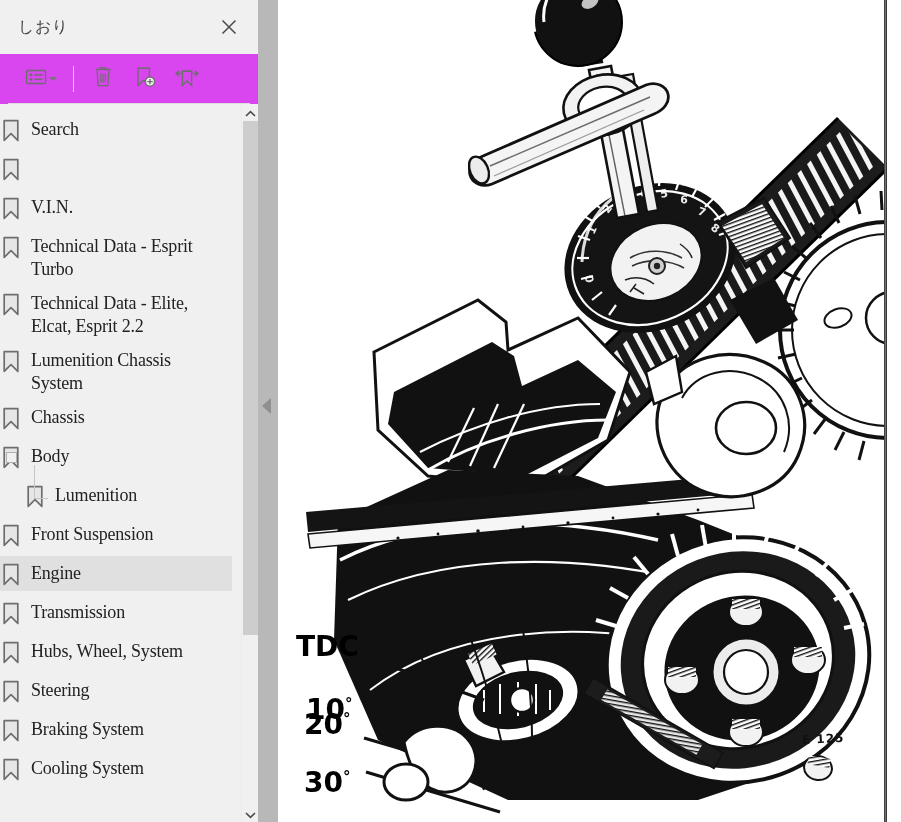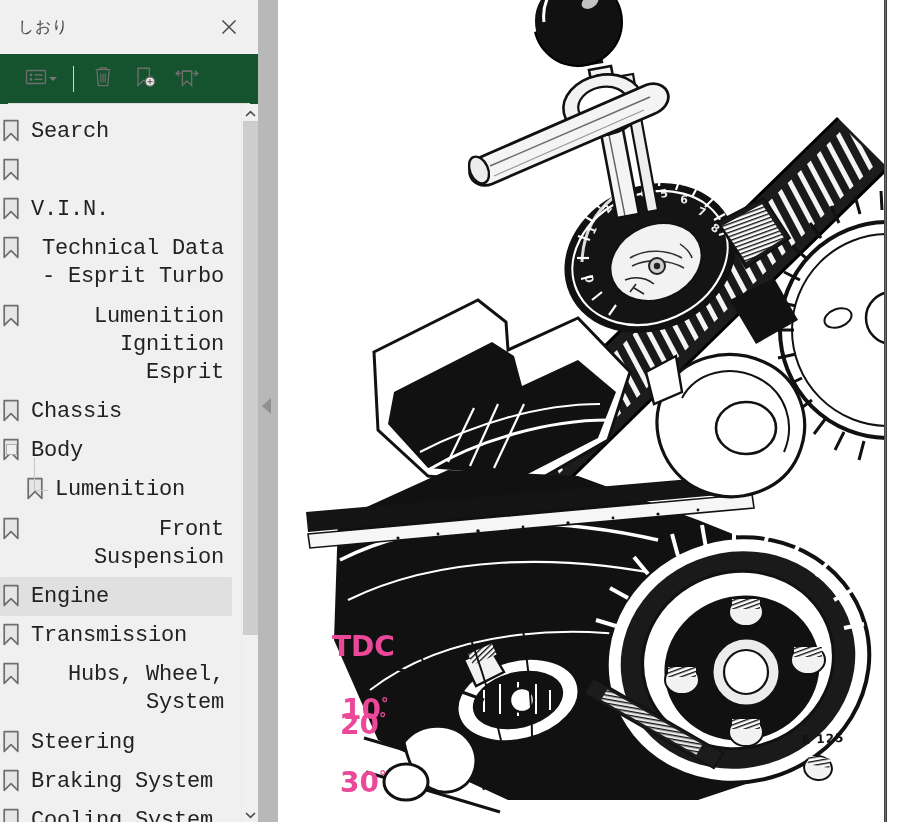--- a/index.html
+++ b/index.html
@@ -14,21 +14,21 @@
     position: relative;
     width: 901px; height: 822px;
     display: flex;
     background: #ffffff;
   }
 
   
   #bookmark-panel {
     position: relative;
     width: 258px; height: 822px;
-    background: #14532d;
+    background: #d946ef;
     display: flex;
     flex-direction: column;
     flex: 0 0 258px;
   }
   .panel-header {
     height: 54px;
     display: flex;
     align-items: center;
     padding: 0 14px 0 18px;
     background: #f0f0f0;
@@ -109,29 +109,28 @@
   .bm-row.child .bm-hit { margin-left: 24px; }
   .bm-row.selected .bm-hit { background: #e0e0e0; }
   .bm-ico {
     flex: 0 0 22px;
     width: 22px;
     padding-top: 1px;
     display: flex;
     justify-content: center;
   }
   .bm-label {
-    font-size: 22px;
+    font-size: 18px;
     line-height: 1.28;
     color: #222;
     padding-left: 9px;
     padding-right: 4px;
-    font-family: Liberation Mono, monospace;
+    font-family: Liberation Serif, serif;
     letter-spacing: -0.2px;
     word-spacing: 0px;
-    text-align: right;
   }
   .expander {
     position: absolute;
     left: 6px; top: 13px;
     width: 11px; height: 11px;
     border: 1px solid #b0b0b0;
     background: #f0f0f0;
     cursor: pointer;
     z-index: 3;
   }
@@ -213,23 +212,22 @@
     top: 0; bottom: 0;
     right: 14px;
     width: 3px;
     background: linear-gradient(to right, #2a2a2a, #707070, #1e1e1e);
   }
   .deg-label {
     position: absolute;
     font-family: "DejaVu Sans", sans-serif;
     font-weight: bold;
     font-size: 28px;
-    color: #ec4899;
+    color: #000000;
     letter-spacing: 0px;
-    margin-left: 36px;
   }
   .deg-label sup {
     font-size: 15px;
     vertical-align: super;
     font-weight: bold;
   }
   .fig-ref {
     position: absolute;
     font-family: "DejaVu Sans", sans-serif;
     font-weight: bold;
@@ -347,21 +345,31 @@
               <span class="bm-label">Technical Data - Esprit Turbo</span>
             </div>
           </div>
           <div class="bm-row">
             <div class="bm-hit">
               <span class="bm-ico">
                 <svg width="18" height="23" viewBox="0 0 18 23">
                   <path d="M2.2 1.6 H15.8 V21.4 L9 14.6 L2.2 21.4 Z" fill="#e6e6e6" stroke="#6e6e6e" stroke-width="1.7" stroke-linejoin="round"></path>
                 </svg>
               </span>
-              <span class="bm-label">Lumenition Ignition Esprit</span>
+              <span class="bm-label">Technical Data - Elite, Elcat, Esprit 2.2</span>
+            </div>
+          </div>
+          <div class="bm-row">
+            <div class="bm-hit">
+              <span class="bm-ico">
+                <svg width="18" height="23" viewBox="0 0 18 23">
+                  <path d="M2.2 1.6 H15.8 V21.4 L9 14.6 L2.2 21.4 Z" fill="#e6e6e6" stroke="#6e6e6e" stroke-width="1.7" stroke-linejoin="round"></path>
+                </svg>
+              </span>
+              <span class="bm-label">Lumenition Chassis System</span>
             </div>
           </div>
           <div class="bm-row">
             <div class="bm-hit">
               <span class="bm-ico">
                 <svg width="18" height="23" viewBox="0 0 18 23">
                   <path d="M2.2 1.6 H15.8 V21.4 L9 14.6 L2.2 21.4 Z" fill="#e6e6e6" stroke="#6e6e6e" stroke-width="1.7" stroke-linejoin="round"></path>
                 </svg>
               </span>
               <span class="bm-label">Chassis</span>

